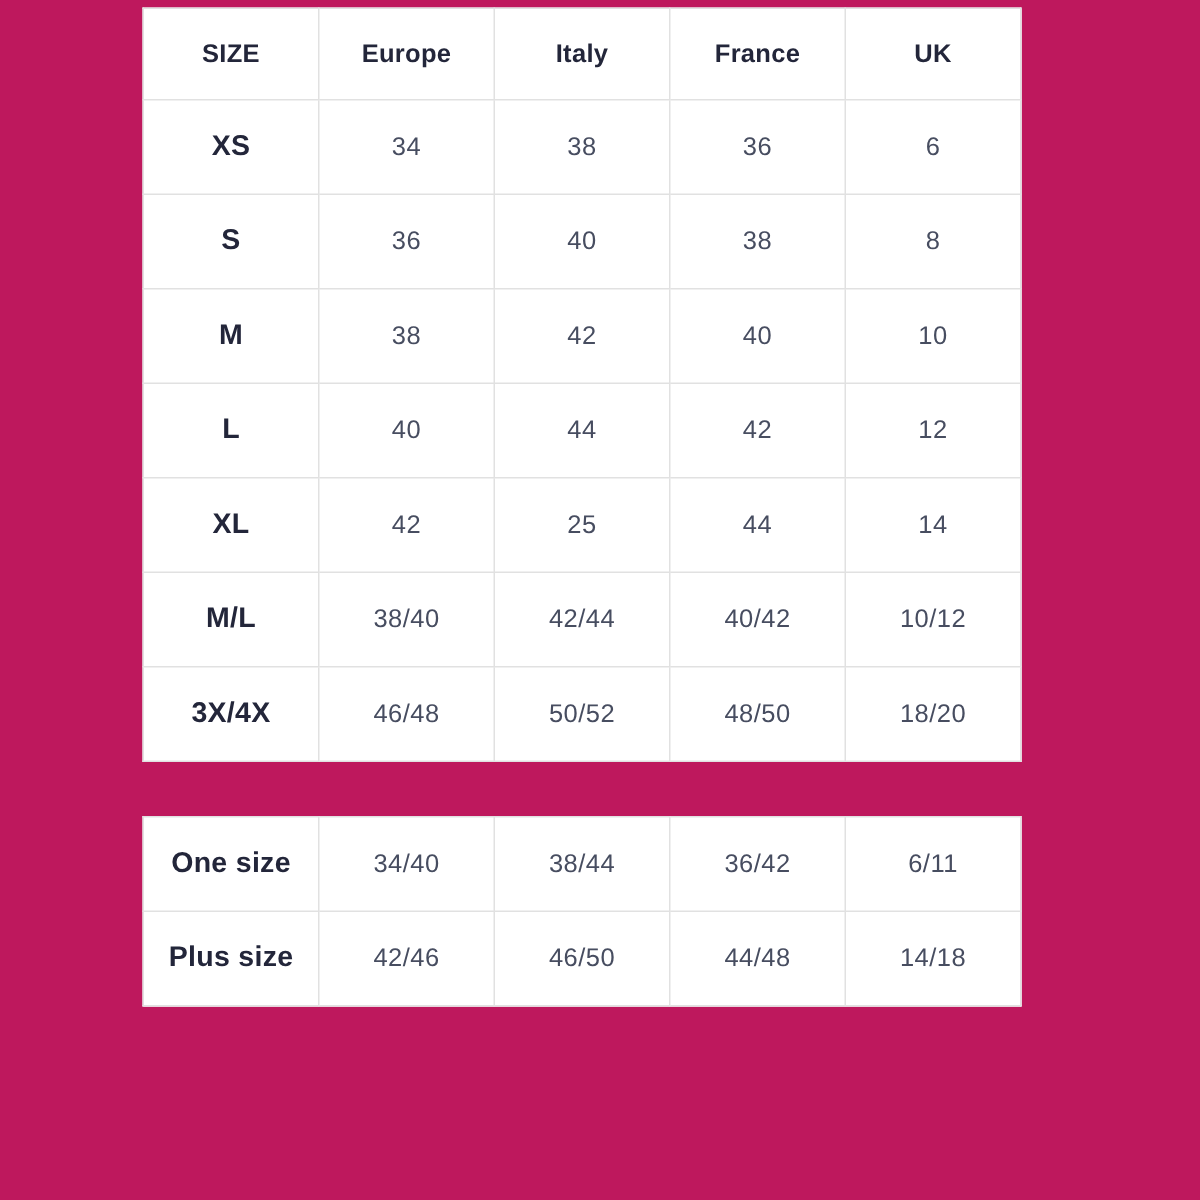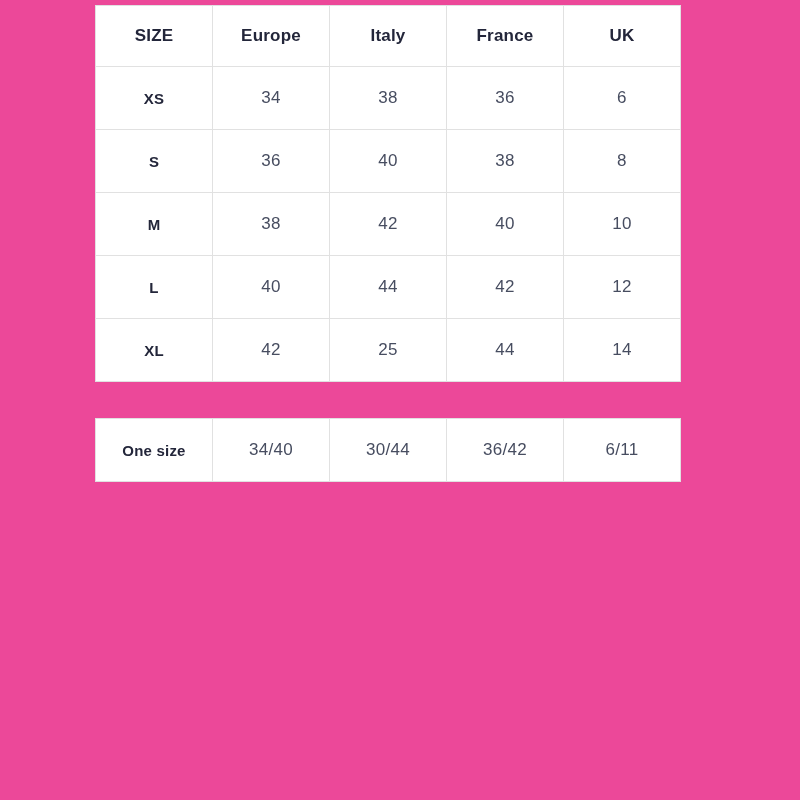--- a/index.html
+++ b/index.html
@@ -7,21 +7,21 @@
     padding: 0;
     background: #ffffff;
     width: 800px;
     height: 800px;
     font-family: "Liberation Sans", "DejaVu Sans", sans-serif;
   }
   .page {
     position: relative;
     width: 800px;
     height: 800px;
-    background: #ec4899;
+    background: #be185d;
     overflow: hidden;
   }
   table.size-table {
     border-collapse: collapse;
     table-layout: fixed;
     width: 585px;
     margin-left: 95px;
     background: #ffffff;
   }
   table.size-table.main {
@@ -42,21 +42,21 @@
   }
   table.size-table thead th {
     height: 60px;
     font-size: 17px;
     font-weight: bold;
     color: #23263a;
     letter-spacing: 0.2px;
   }
   table.size-table tbody th {
     height: 62px;
-    font-size: 15px;
+    font-size: 19px;
     font-weight: bold;
     color: #23263a;
     letter-spacing: 0.2px;
   }
   table.size-table tbody td {
     height: 62px;
     font-size: 17px;
     font-weight: normal;
     color: #474d60;
     letter-spacing: 0.3px;
@@ -113,35 +113,56 @@
           <td>42</td>
           <td>12</td>
         </tr>
         <tr>
           <th>XL</th>
           <td>42</td>
           <td>25</td>
           <td>44</td>
           <td>14</td>
         </tr>
+        <tr>
+          <th>M/L</th>
+          <td>38/40</td>
+          <td>42/44</td>
+          <td>40/42</td>
+          <td>10/12</td>
+        </tr>
+        <tr>
+          <th>3X/4X</th>
+          <td>46/48</td>
+          <td>50/52</td>
+          <td>48/50</td>
+          <td>18/20</td>
+        </tr>
       </tbody>
   </table>
 
   <table class="size-table extra">
     <colgroup>
       <col>
         <col>
         <col>
         <col>
         <col>
     </colgroup>
     <tbody id="extra-body">
         <tr>
           <th>One size</th>
           <td>34/40</td>
-          <td>30/44</td>
+          <td>38/44</td>
           <td>36/42</td>
           <td>6/11</td>
+        </tr>
+        <tr>
+          <th>Plus size</th>
+          <td>42/46</td>
+          <td>46/50</td>
+          <td>44/48</td>
+          <td>14/18</td>
         </tr>
       </tbody>
   </table>
 
 </div>
 
 </body></html>

